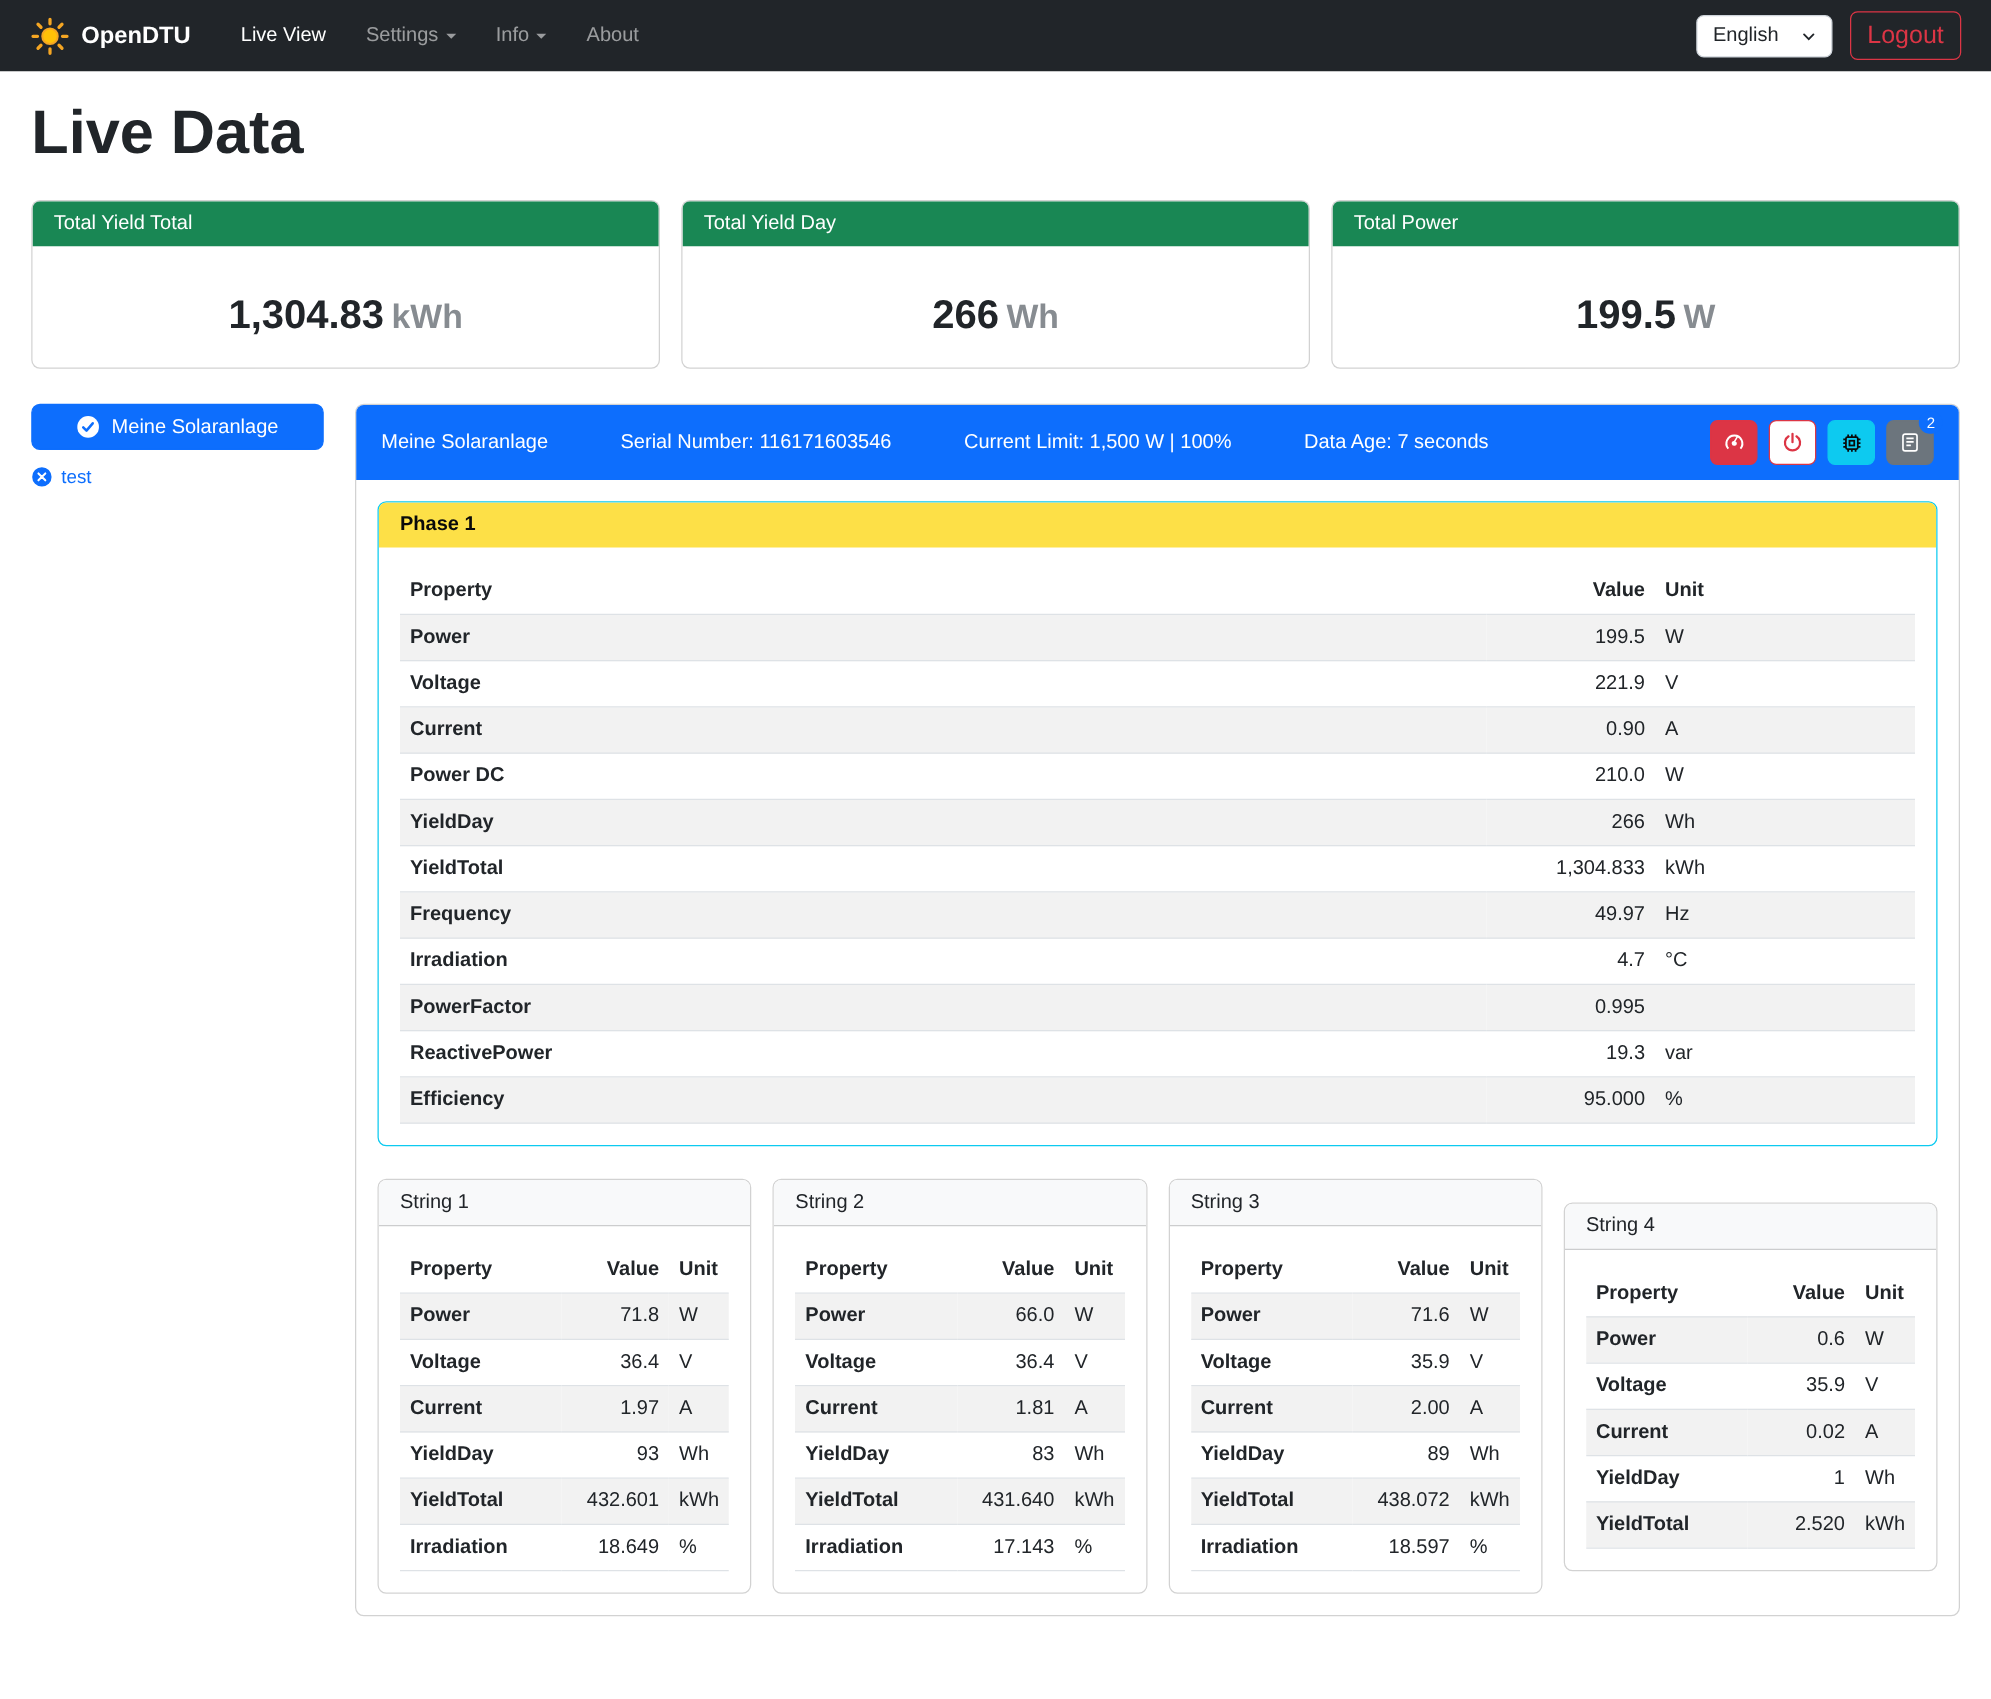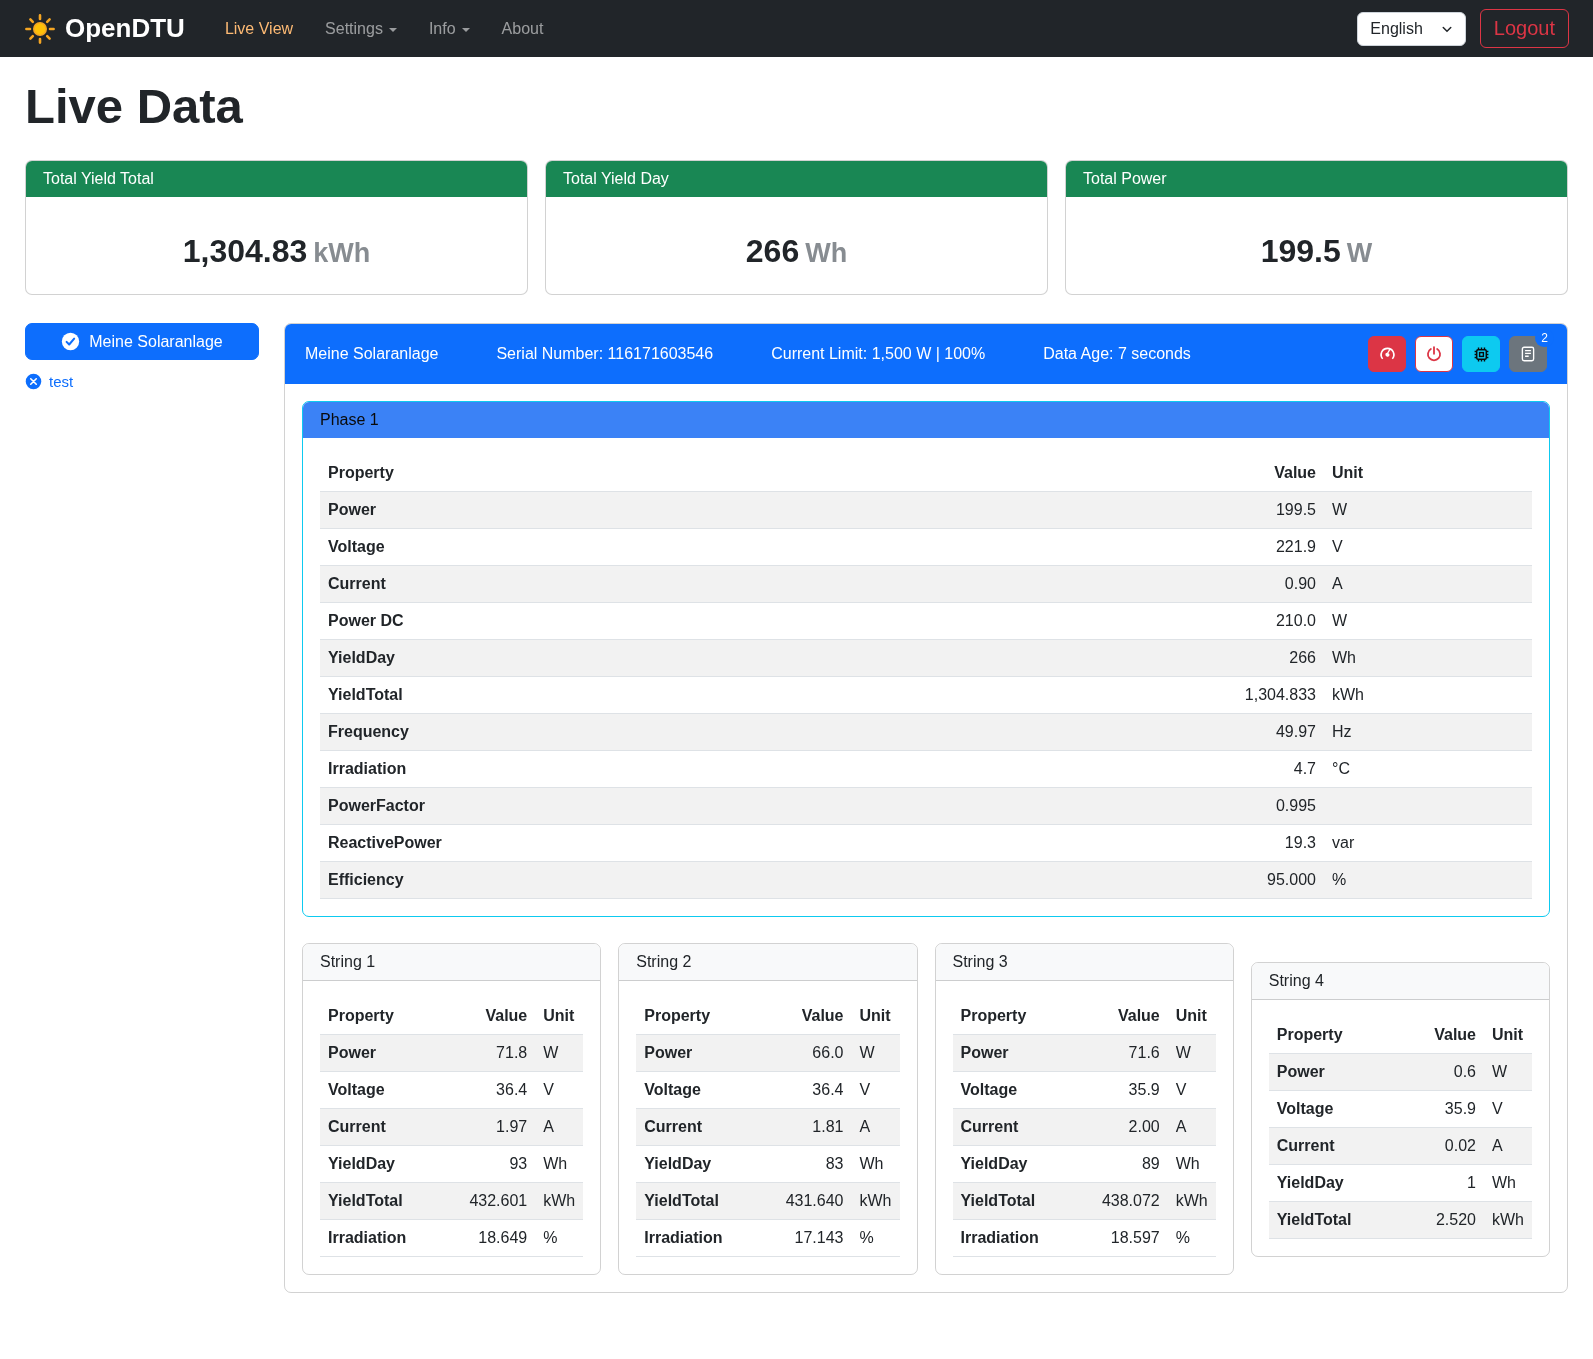--- a/index.html
+++ b/index.html
@@ -3,25 +3,25 @@
 <meta charset="utf-8">
 <style>
   * { box-sizing: border-box; }
   html,body { margin:0; padding:0; background:#fff; color:#212529;
     font-family:"Liberation Sans","DejaVu Sans",sans-serif; }
   body { width:1593px; }
 
   
   .navbar { background:#212529; height:57px; display:flex; align-items:center;
     padding:0 24px; gap:4px; }
-  .brand { display:flex; align-items:center; gap:9px; color:#fff; font-size:26px;
+  .brand { display:flex; align-items:center; gap:9px; color:#fff; font-size:19px;
     font-weight:700; margin-right:22px; cursor:pointer; }
   .nav-link { color:rgba(255,255,255,.55); font-size:16px; padding:8px 14px;
     cursor:pointer; white-space:nowrap; }
-  .nav-link.active { color:#fdba74;text-align:center; }
+  .nav-link.active { color:#ffffff;text-align:center; }
   .caret { display:inline-block; margin-left:6px; vertical-align:2px;
     border-top:4px solid; border-right:4px solid transparent; border-left:4px solid transparent; }
   .nav-right { margin-left:auto; display:flex; align-items:center; gap:14px; }
   .lang-select { background:#fff; border:1px solid #ced4da; border-radius:6px;
     padding:7px 12px; font-size:16px; color:#212529; display:flex; align-items:center;
     gap:18px; cursor:pointer; }
   .logout-btn { background:transparent; border:1px solid #dc3545; color:#dc3545;
     border-radius:6px; padding:7px 13px; font-size:20px; cursor:pointer; }
 
   
@@ -55,21 +55,21 @@
   .btn-danger-outline { background:#fff; border-color:#dc3545; }
   .btn-info-solid { background:#0dcaf0; border-color:#0dcaf0; }
   .btn-secondary-solid { background:#6c757d; border-color:#6c757d; }
   .btn-badge { position:absolute; top:-8px; right:-8px; background:#0d6efd; color:#fff;
     font-size:12px; line-height:1; padding:3px 6px; border-radius:9px; }
 
   .inverter-body { padding:17px; }
 
   
   .phase-card { border:1px solid #0dcaf0; border-radius:7px; overflow:hidden; margin-bottom:26px; }
-  .phase-header { background:#3b82f6; color:#0a0a0a; padding:9px 17px; font-size:16px; }
+  .phase-header { background:#fde047; color:#0a0a0a; padding:9px 17px; font-size:16px;font-weight:bold; }
   .card-body { padding:17px; }
 
   table { width:100%; border-collapse:collapse; font-size:16px; }
   th,td { padding:9px 8px; border-bottom:1px solid #dee2e6; text-align:left; }
   thead th { font-weight:700; }
   tbody tr:nth-child(odd) { background:#f2f2f2; }
   .prop { font-weight:700; }
   .val { text-align:right; }
   .phase-table .val { width:135px; }
   .phase-table .unit { width:208px; }

